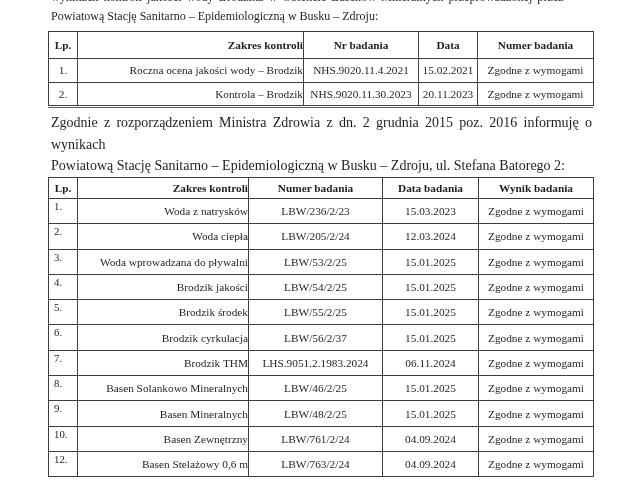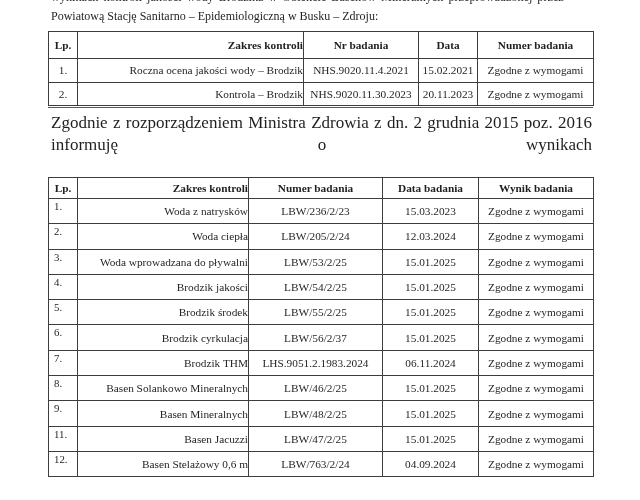--- a/index.html
+++ b/index.html
@@ -14,21 +14,21 @@
   .clipline {
     position:absolute; top:-10px; left:51px; width:560px;
     font-size:12.2px; white-space:nowrap; word-spacing:2px; color:#2a2a2a;
   }
   .heading {
     position:absolute; top:9px; left:51px; width:545px;
     font-size:12px; white-space:nowrap;
   }
   .para {
     position:absolute; top:112px; left:51px; width:541px;
-    font-size:17px;
+    font-size:14px;
   }
   .para .pline { line-height:21.5px; white-space:normal; }
   .para .pline.just { text-align:justify; text-align-last:justify; }
   table {
     position:absolute; border-collapse:collapse; table-layout:fixed;
     background:#ffffff; font-size:11.3px; color:#1f1f1f;
   }
   td, th {
     border:1px solid #3d3d3d; overflow:hidden; white-space:nowrap;
     padding:0; vertical-align:middle; font-weight:normal;
@@ -90,20 +90,21 @@
         <td class="c3">20.11.2023</td>
         <td class="c4">Zgodne z wymogami</td>
       </tr>
     </tbody>
   </table>
 
 <div class="t1-underline"></div>
 
 <div class="para">
   <div class="pline just">Zgodnie z rozporządzeniem Ministra Zdrowia z dn. 2 grudnia 2015 poz. 2016 informuję o wynikach</div>
+  <div class="pline">Powiatową Stację Sanitarno – Epidemiologiczną w Busku – Zdroju, ul. Stefana Batorego 2:</div>
 </div>
 
 <table id="table2">
   <colgroup>
     <col style="width:29px">
       <col style="width:171px">
       <col style="width:134px">
       <col style="width:96px">
       <col style="width:115px">
   </colgroup>
@@ -174,24 +175,24 @@
         <td class="c4">Zgodne z wymogami</td>
       </tr>
       <tr>
         <td class="c0">9.</td>
         <td class="c1">Basen Mineralnych</td>
         <td class="c2">LBW/48/2/25</td>
         <td class="c3">15.01.2025</td>
         <td class="c4">Zgodne z wymogami</td>
       </tr>
       <tr>
-        <td class="c0">11.</td>
-        <td class="c1">Basen Jacuzzi</td>
-        <td class="c2">LBW/47/2/25</td>
-        <td class="c3">15.01.2025</td>
+        <td class="c0">10.</td>
+        <td class="c1">Basen Zewnętrzny</td>
+        <td class="c2">LBW/761/2/24</td>
+        <td class="c3">04.09.2024</td>
         <td class="c4">Zgodne z wymogami</td>
       </tr>
       <tr>
         <td class="c0">12.</td>
         <td class="c1">Basen Stelażowy 0,6 m</td>
         <td class="c2">LBW/763/2/24</td>
         <td class="c3">04.09.2024</td>
         <td class="c4">Zgodne z wymogami</td>
       </tr>
     </tbody>

